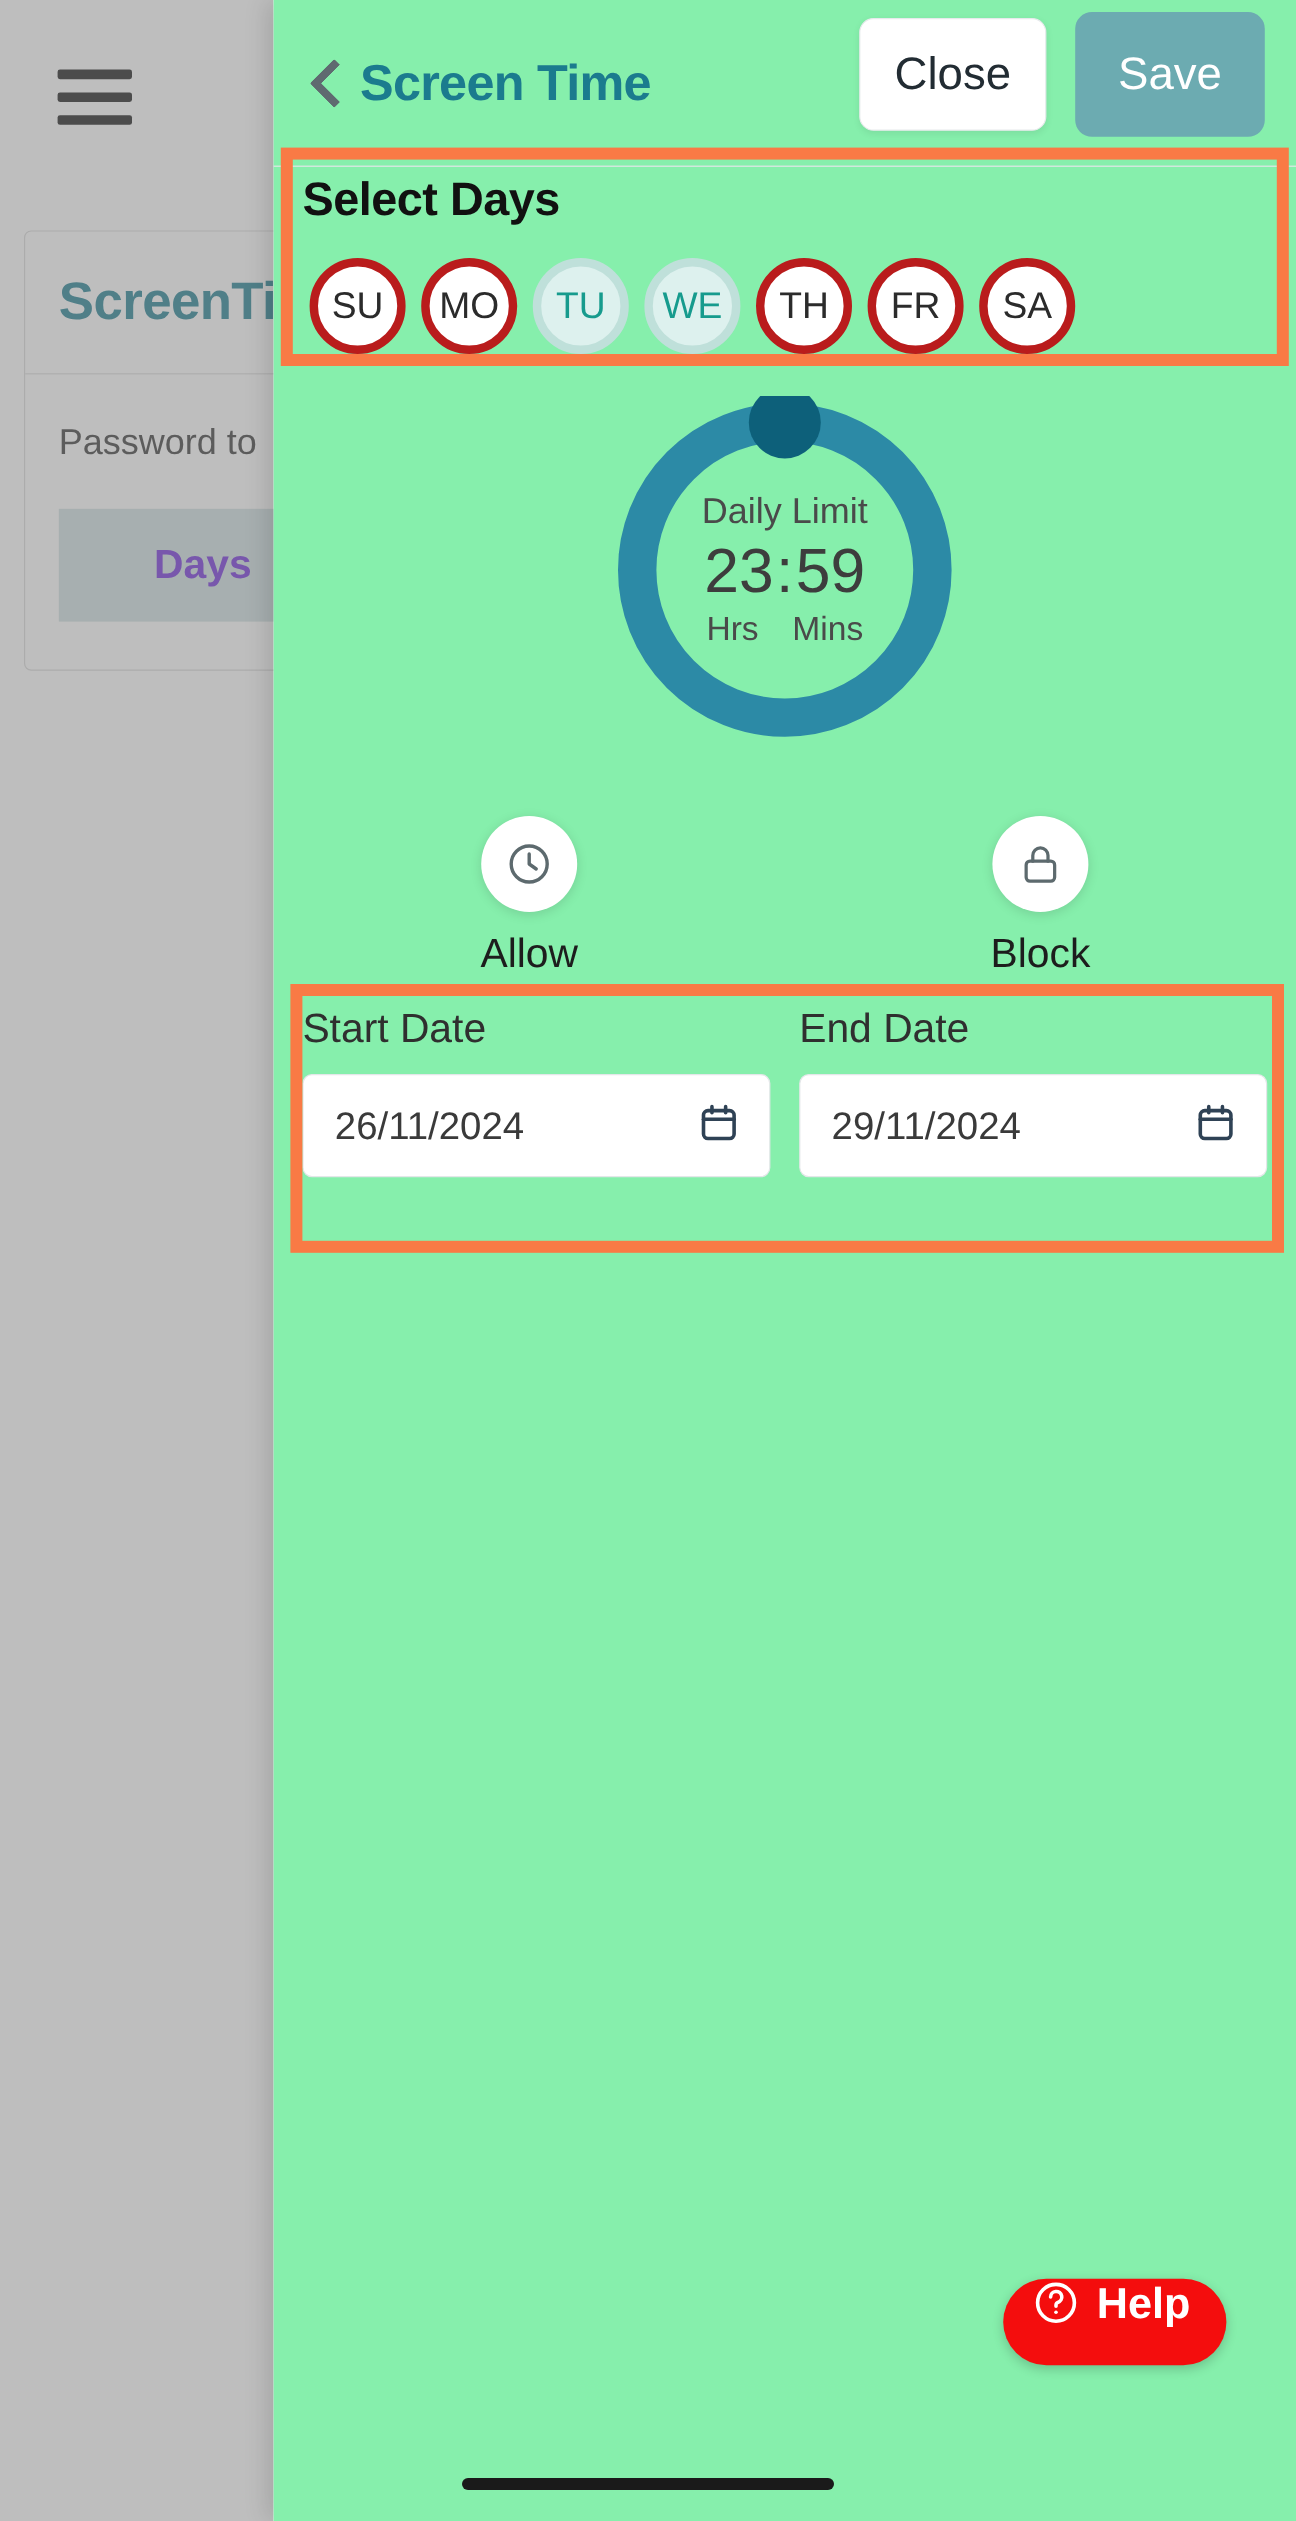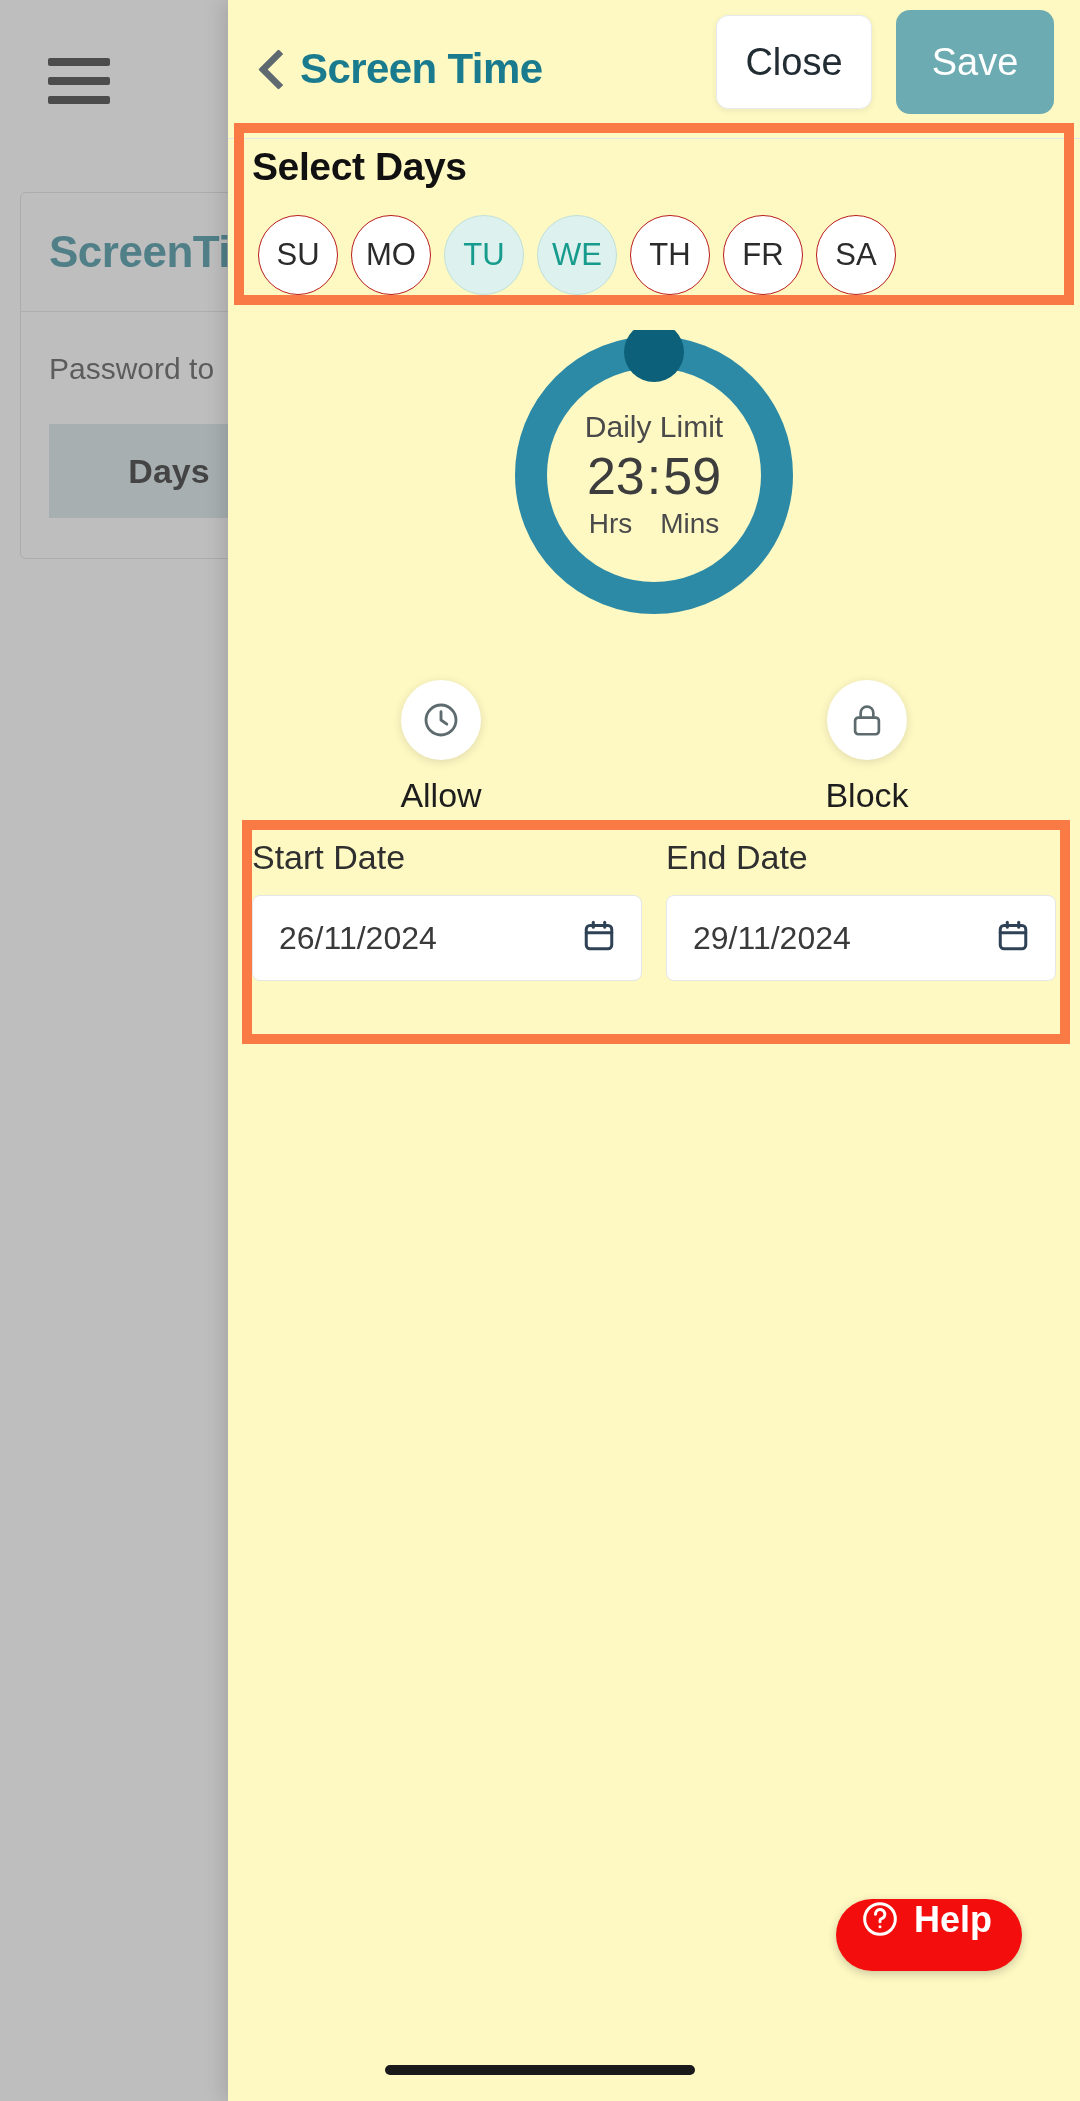--- a/index.html
+++ b/index.html
@@ -55,41 +55,41 @@
   }
   .bg-card-sep { height: 1px; background: #dddddd; }
   .bg-card-sub {
     padding: 40px 28px 30px;
     font-size: 30px; color: #333333; white-space: nowrap;
   }
   .bg-tab {
     margin: 8px 28px 40px;
     height: 94px; background: #cfe0e2;
     display: flex; align-items: center; justify-content: center;
-    font-size: 34px; font-weight: bold; color: #000000;
+    font-size: 34px; font-weight: bold; color: #6d28d9;
     width: 240px;
   }
   .bg-footer {
     position: absolute; left: 0; top: 1100px;
     width: 660px; text-align: center;
     font-size: 30px; color: #4a4a4a; line-height: 1.35;
   }
   #bg-dim {
     position: absolute; left: 0; top: 0;
     width: 228px; height: 2101px;
     background: rgba(130,130,130,0.52);
     pointer-events: none;
   }
 
   
   #sheet {
     position: absolute;
     left: 228px; top: 0;
     width: 852px; height: 2101px;
-    background: #fef9c3;
+    background: #86efac;
     box-shadow: -6px 0 18px rgba(0,0,0,0.12);
   }
 
   
   #sheet-header {
     position: relative;
     height: 139px;
     border-bottom: 1px solid #e3e6e8;
     display: flex; align-items: center;
   }
@@ -152,21 +152,21 @@
     margin: 22px 0 0 24px;
     font-size: 39px; font-weight: bold; color: #111111;
     letter-spacing: -0.4px;
   }
   #days-row {
     display: flex; gap: 13px;
     margin: 26px 0 0 30px;
   }
   .day-pill {
     width: 80px; height: 80px; border-radius: 50%;
-    border: 1px solid #b91c1c;
+    border: 7px solid #b91c1c;
     background: #ffffff;
     display: flex; align-items: center; justify-content: center;
     font-size: 31px; color: #2b2b2b;
     cursor: pointer;
   }
   .day-pill.selected {
     background: #ddf1ee;
     border-color: #bfe0da;
     color: #169b8d;
   }

